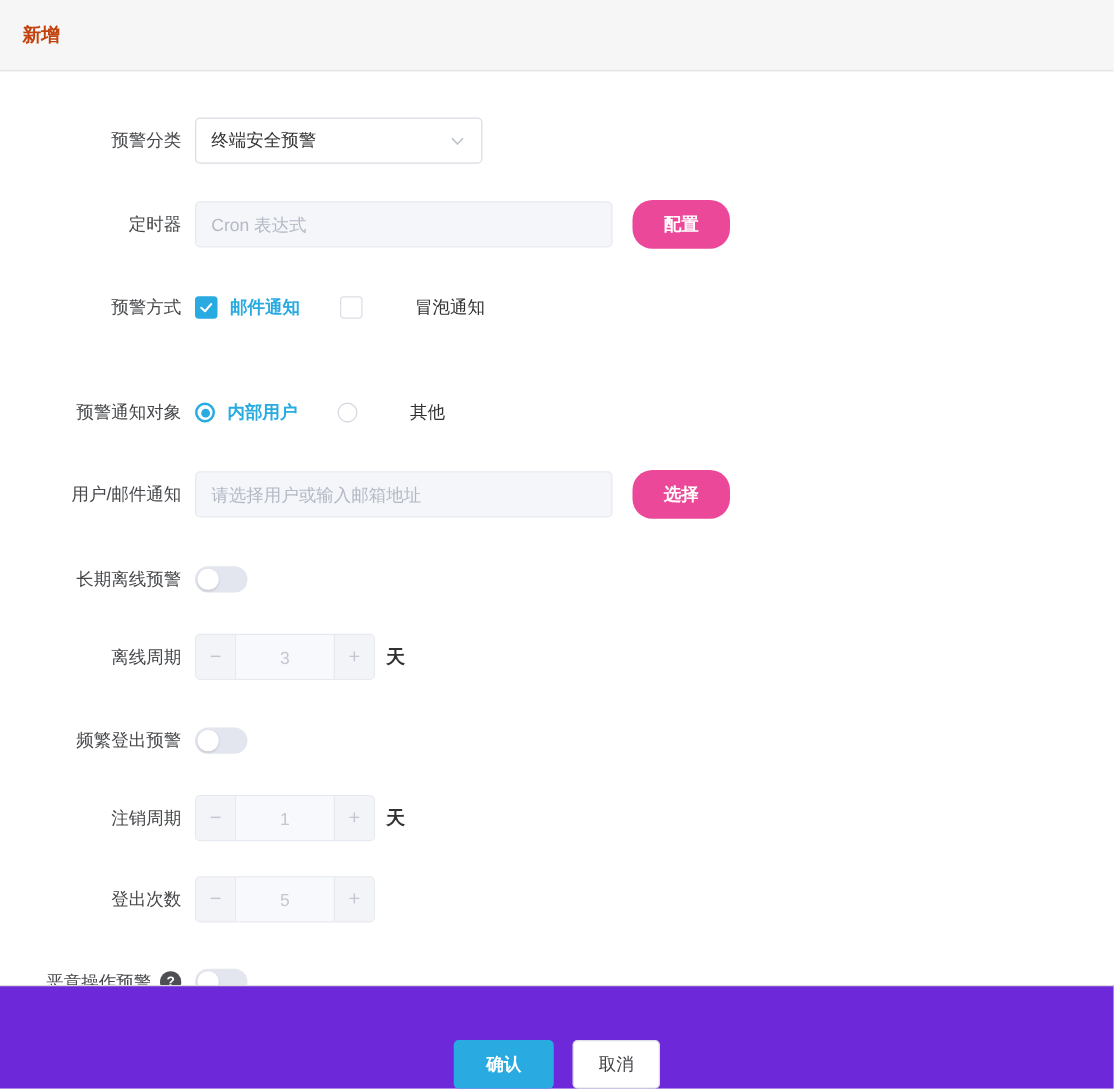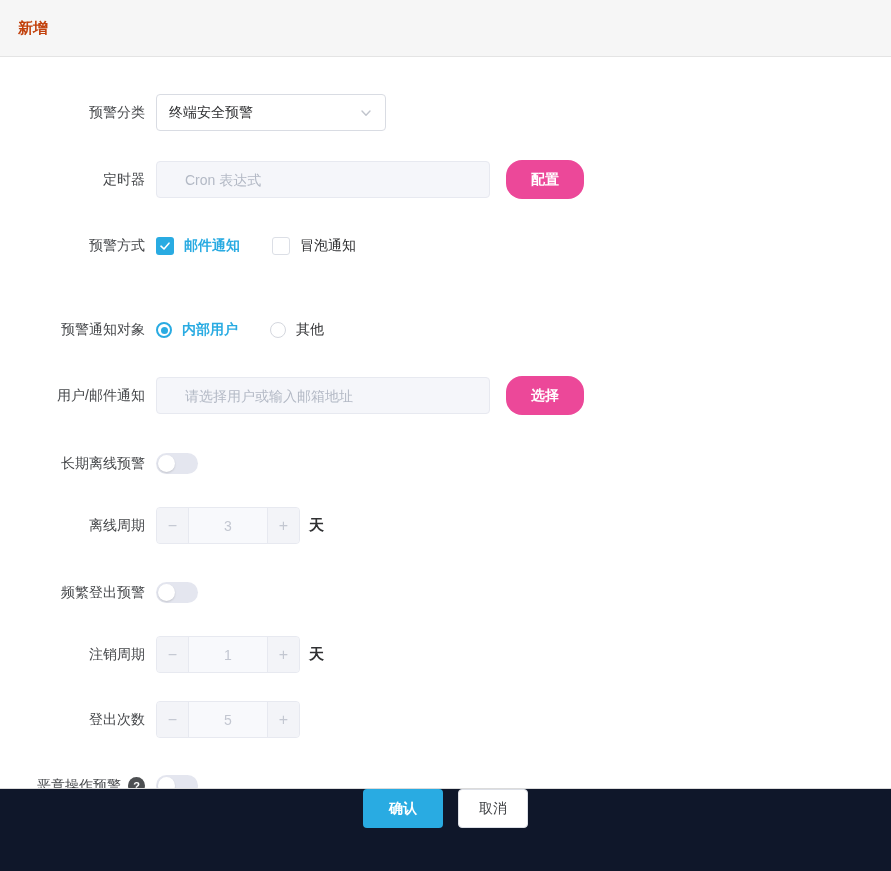--- a/index.html
+++ b/index.html
@@ -45,40 +45,40 @@
     padding: 4px 12px; font-size: 14px; color: #303133;
     cursor: pointer;
   }
   .select svg { flex: 0 0 auto; }
 
   
   .txt {
     width: 334px; height: 37px;
     background: #f5f6fa;
     border: 1px solid #e7e9f0; border-radius: 4px;
-    padding: 0 28px; font-size: 14px; color: #303133;
+    padding: 0 12px; font-size: 14px; color: #303133;
     font-family: "Liberation Sans", "DejaVu Sans", sans-serif;
     outline: none;
   }
   .txt::placeholder { color: #b3b9c5; opacity: 1; }
 
   
   .btn-blue {
     margin-left: 16px;
     width: 78px; height: 39px;
     background: #ec4899; color: #fff;
     border: none; border-radius: 16px;
     font-size: 14px; font-weight: bold;
     font-family: Liberation Serif, serif;
     cursor: pointer;
   }
 
   
   .opt { display: flex; align-items: center; }
-  .opt + .opt { margin-left: 32px; }
+  .opt + .opt { margin-left: 32px; gap: 32px; }
   .cb {
     width: 18px; height: 18px; border-radius: 3px;
     display: inline-flex; align-items: center; justify-content: center;
     cursor: pointer;
   }
   .cb.checked { background: #29abe2; }
   .cb.unchecked { background: #fff; border: 1px solid #dcdfe6; }
   .opt-label { margin-left: 10px; font-size: 14px; color: #303133; cursor: pointer; }
   .opt-label.active { color: #29abe2; font-weight: bold; }
 
@@ -130,23 +130,23 @@
     width: 17px; height: 17px; border-radius: 50%;
     background: #4d4f52; color: #fff;
     font-size: 11px; font-weight: bold;
     display: inline-flex; align-items: center; justify-content: center;
     cursor: pointer;
   }
 
   
   .dialog-footer {
     flex: 0 0 83px; height: 83px;
-    background: #0f172a;
+    background: #6d28d9;
     border-top: 1px solid #dbdbdb;
-    display: flex; align-items: flex-start; justify-content: center; gap: 15px;
+    display: flex; align-items: flex-end; justify-content: center; gap: 15px;
   }
   .btn-confirm {
     width: 80px; height: 39px;
     background: #29abe2; color: #fff;
     border: none; border-radius: 4px;
     font-size: 14px; font-weight: bold;
     font-family: "Liberation Sans", "DejaVu Sans", sans-serif;
     cursor: pointer;
   }
   .btn-cancel {

